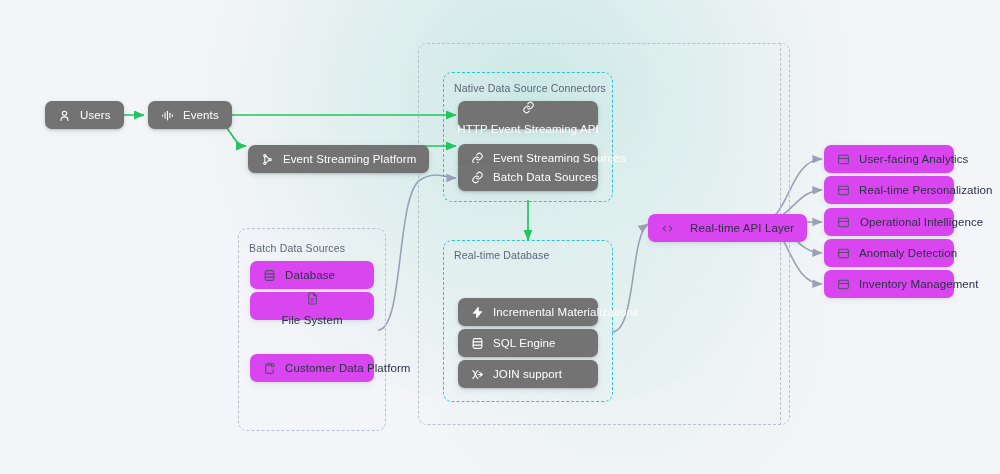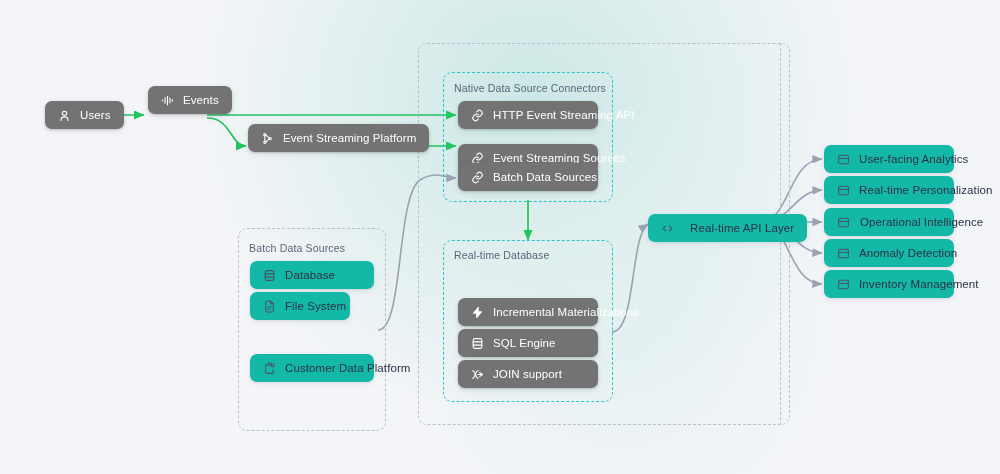--- a/index.html
+++ b/index.html
@@ -25,21 +25,21 @@
   .dark{
     background:#737373;border-radius:7px;color:#ffffff;
     padding:0 13px;height:28px;font-size:11.5px;font-weight:500;letter-spacing:.1px;
     box-shadow:0 1px 2px rgba(16,22,40,.18),0 2px 6px rgba(16,22,40,.10);
   }
   .dark .ico{color:#ffffff;display:flex;align-items:center;}
   .dark .lbl{white-space:nowrap;}
 
   
   .light{
-    background:#14b8a6;border-radius:7px;color:#2c3145;
+    background:#d946ef;border-radius:7px;color:#2c3145;
     padding:0 13px;height:28px;font-size:11.5px;font-weight:400;letter-spacing:.1px;
     box-shadow:0 1px 2px rgba(30,40,70,.08),0 2px 7px rgba(30,40,70,.07);
   }
   .light .ico{color:#4b5266;display:flex;align-items:center;}
   .light .lbl{white-space:nowrap;}
 
   
   .group{position:absolute;box-sizing:border-box;border-radius:9px;}
   .group.teal{border:1.6px dashed #2bc4d6;background:rgba(255,255,255,0.0);}
   .group.gray{border:1.4px dashed #b9bfcc;background:rgba(255,255,255,0.0);}
@@ -104,48 +104,48 @@
   <div class="node dark" style="left:45px;top:101px;">
     <span class="ico">
       <svg class="glyph" width="13" height="13" viewBox="0 0 24 24" fill="none" stroke="currentColor" stroke-width="2" stroke-linecap="round" stroke-linejoin="round">
         <circle cx="12" cy="8" r="4"></circle>
           <path d="M5.5 21a6.5 6.5 0 0 1 13 0"></path>
       </svg>
     </span>
     <span class="lbl">Users</span>
   </div>
 
-  <div class="node dark" style="left:148px;top:86px;">
+  <div class="node dark" style="left:148px;top:101px;">
     <span class="ico">
       <svg class="glyph" width="13" height="13" viewBox="0 0 24 24" fill="none" stroke="currentColor" stroke-width="2" stroke-linecap="round">
         <path d="M3 11v2"></path>
           <path d="M7.5 7v10"></path>
           <path d="M12 4v16"></path>
           <path d="M16.5 8v8"></path>
           <path d="M21 10.5v3"></path>
       </svg>
     </span>
     <span class="lbl">Events</span>
   </div>
 
-  <div class="node dark" style="left:248px;top:124px;">
+  <div class="node dark" style="left:248px;top:145px;">
     <span class="ico">
       <svg class="glyph" width="13" height="13" viewBox="0 0 24 24" fill="none" stroke="currentColor" stroke-width="2" stroke-linecap="round" stroke-linejoin="round">
         <circle cx="7" cy="5" r="2"></circle>
           <circle cx="7" cy="19" r="2"></circle>
           <circle cx="17" cy="12" r="2"></circle>
         <path d="M7 7v10"></path>
           <path d="M9 5.8 15 11"></path>
           <path d="M9 18.2 15 13"></path>
       </svg>
     </span>
     <span class="lbl">Event Streaming Platform</span>
   </div>
 
-  <div class="node dark" style="left:458px;top:101px;width:140px;">
+  <div class="node dark" style="left:458px;top:101px;width:140px;flex-direction:column;">
     <span class="ico">
       <svg class="glyph" width="13" height="13" viewBox="0 0 24 24" fill="none" stroke="currentColor" stroke-width="2" stroke-linecap="round" stroke-linejoin="round">
         <path d="M10 13a5 5 0 0 0 7.07 0l2.12-2.12a5 5 0 0 0-7.07-7.07L10.6 5.34"></path>
         <path d="M14 11a5 5 0 0 0-7.07 0l-2.12 2.12a5 5 0 0 0 7.07 7.07l1.5-1.5"></path>
       </svg>
     </span>
     <span class="lbl">HTTP Event Streaming API</span>
   </div>
 
   <div class="node dark" style="left:458px;top:144px;width:140px;">
@@ -205,21 +205,21 @@
     <span class="ico">
       <svg class="glyph" width="13" height="13" viewBox="0 0 24 24" fill="none" stroke="currentColor" stroke-width="1.9" stroke-linecap="round" stroke-linejoin="round">
         <rect x="4" y="3" width="16" height="18" rx="3"></rect>
           <path d="M4 9h16"></path>
           <path d="M4 15h16"></path>
       </svg>
     </span>
     <span class="lbl">Database</span>
   </div>
 
-  <div class="node light" style="left:250px;top:292px;width:100px;">
+  <div class="node light" style="left:250px;top:292px;width:124px;flex-direction:column;">
     <span class="ico">
       <svg class="glyph" width="13" height="13" viewBox="0 0 24 24" fill="none" stroke="currentColor" stroke-width="1.9" stroke-linecap="round" stroke-linejoin="round">
         <path d="M14 2H7a2 2 0 0 0-2 2v16a2 2 0 0 0 2 2h10a2 2 0 0 0 2-2V7z"></path>
         <path d="M14 2v5h5"></path>
           <path d="M9 13h6"></path>
           <path d="M9 17h4"></path>
       </svg>
     </span>
     <span class="lbl">File System</span>
   </div>

